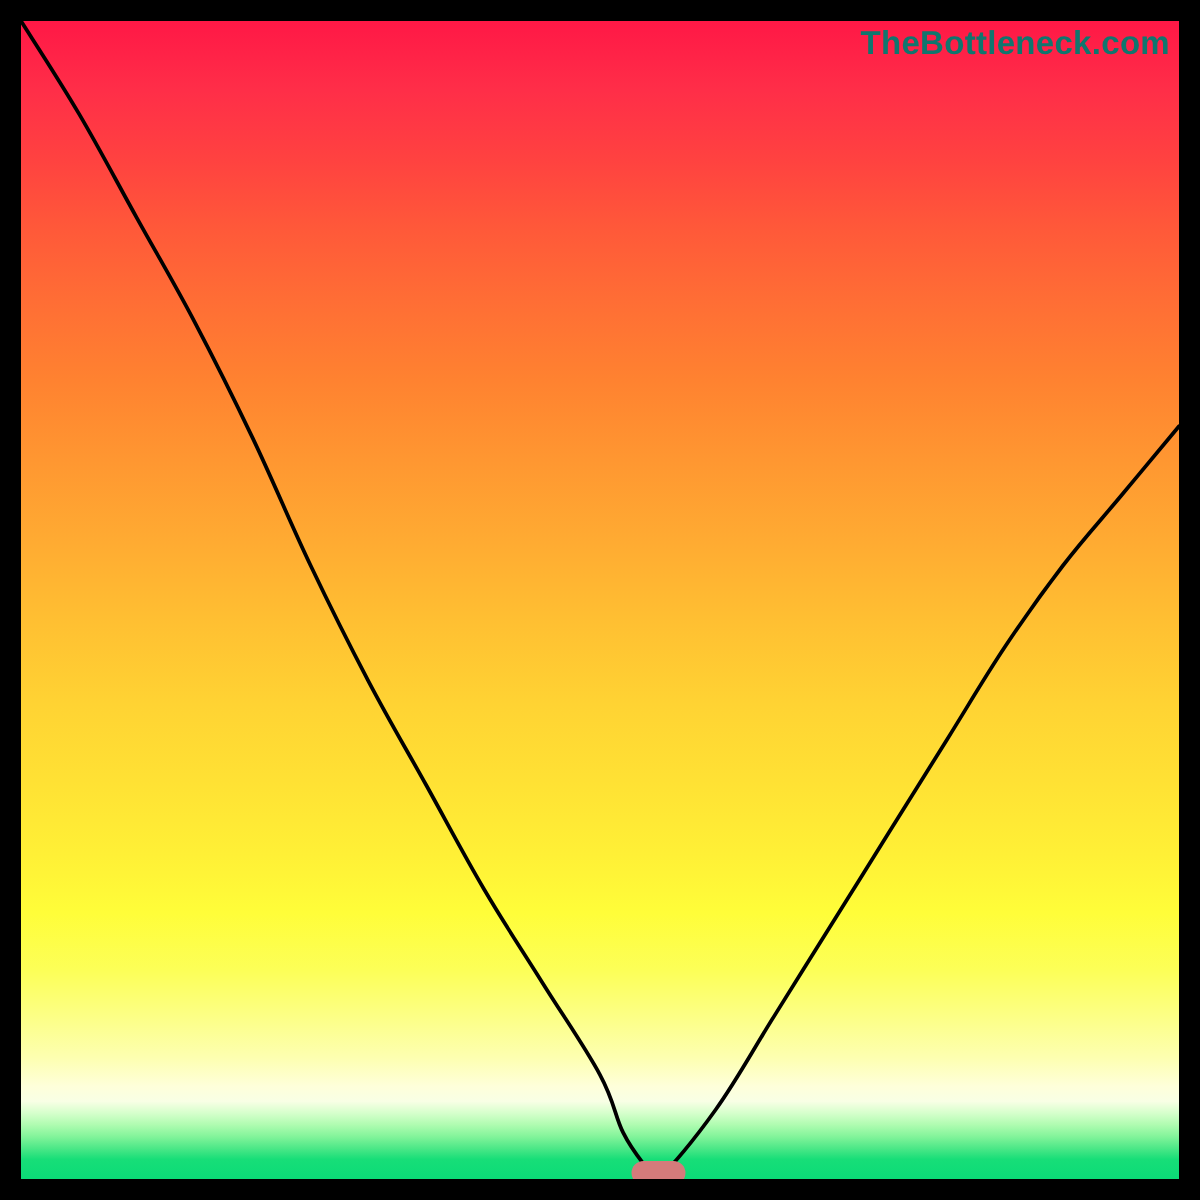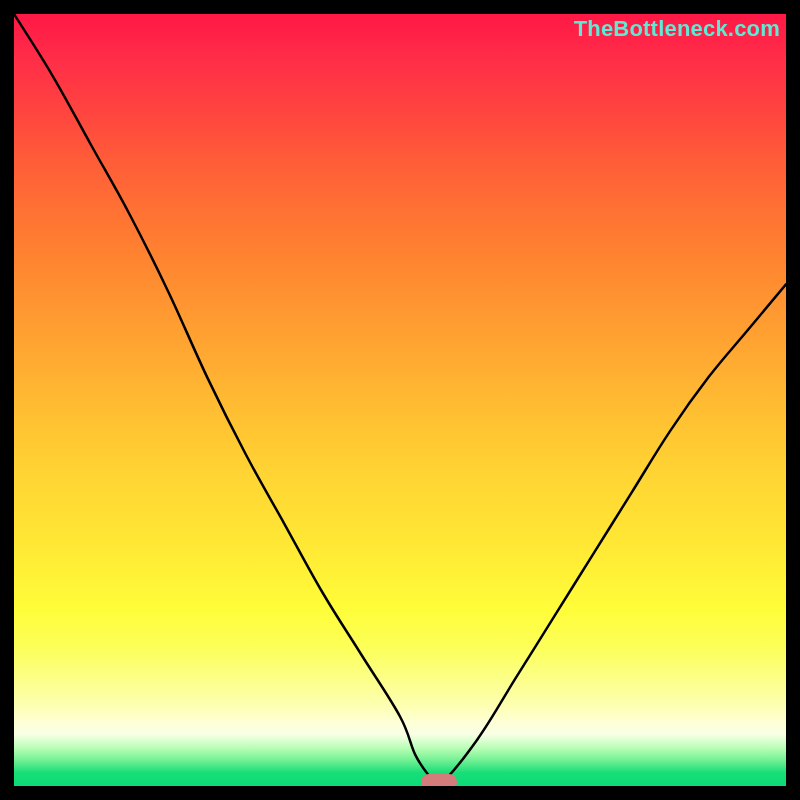--- a/index.html
+++ b/index.html
@@ -53,21 +53,21 @@
       #84f49b 96.3%,
       #4fe888 97.3%,
       #17de78 98.3%,
       #0bdb77 100%
     );
   }
   .watermark {
     position: absolute;
     top: 2px;
     right: 6px;
-    color: #5eead4;
+    color: #0f766e;
     font-size: 22px;
     font-weight: 600;
     letter-spacing: 0.2px;
     user-select: none;
   }
   svg.curve {
     position: absolute;
     left: 0; top: 0;
     width: 772px;
     height: 772px;

